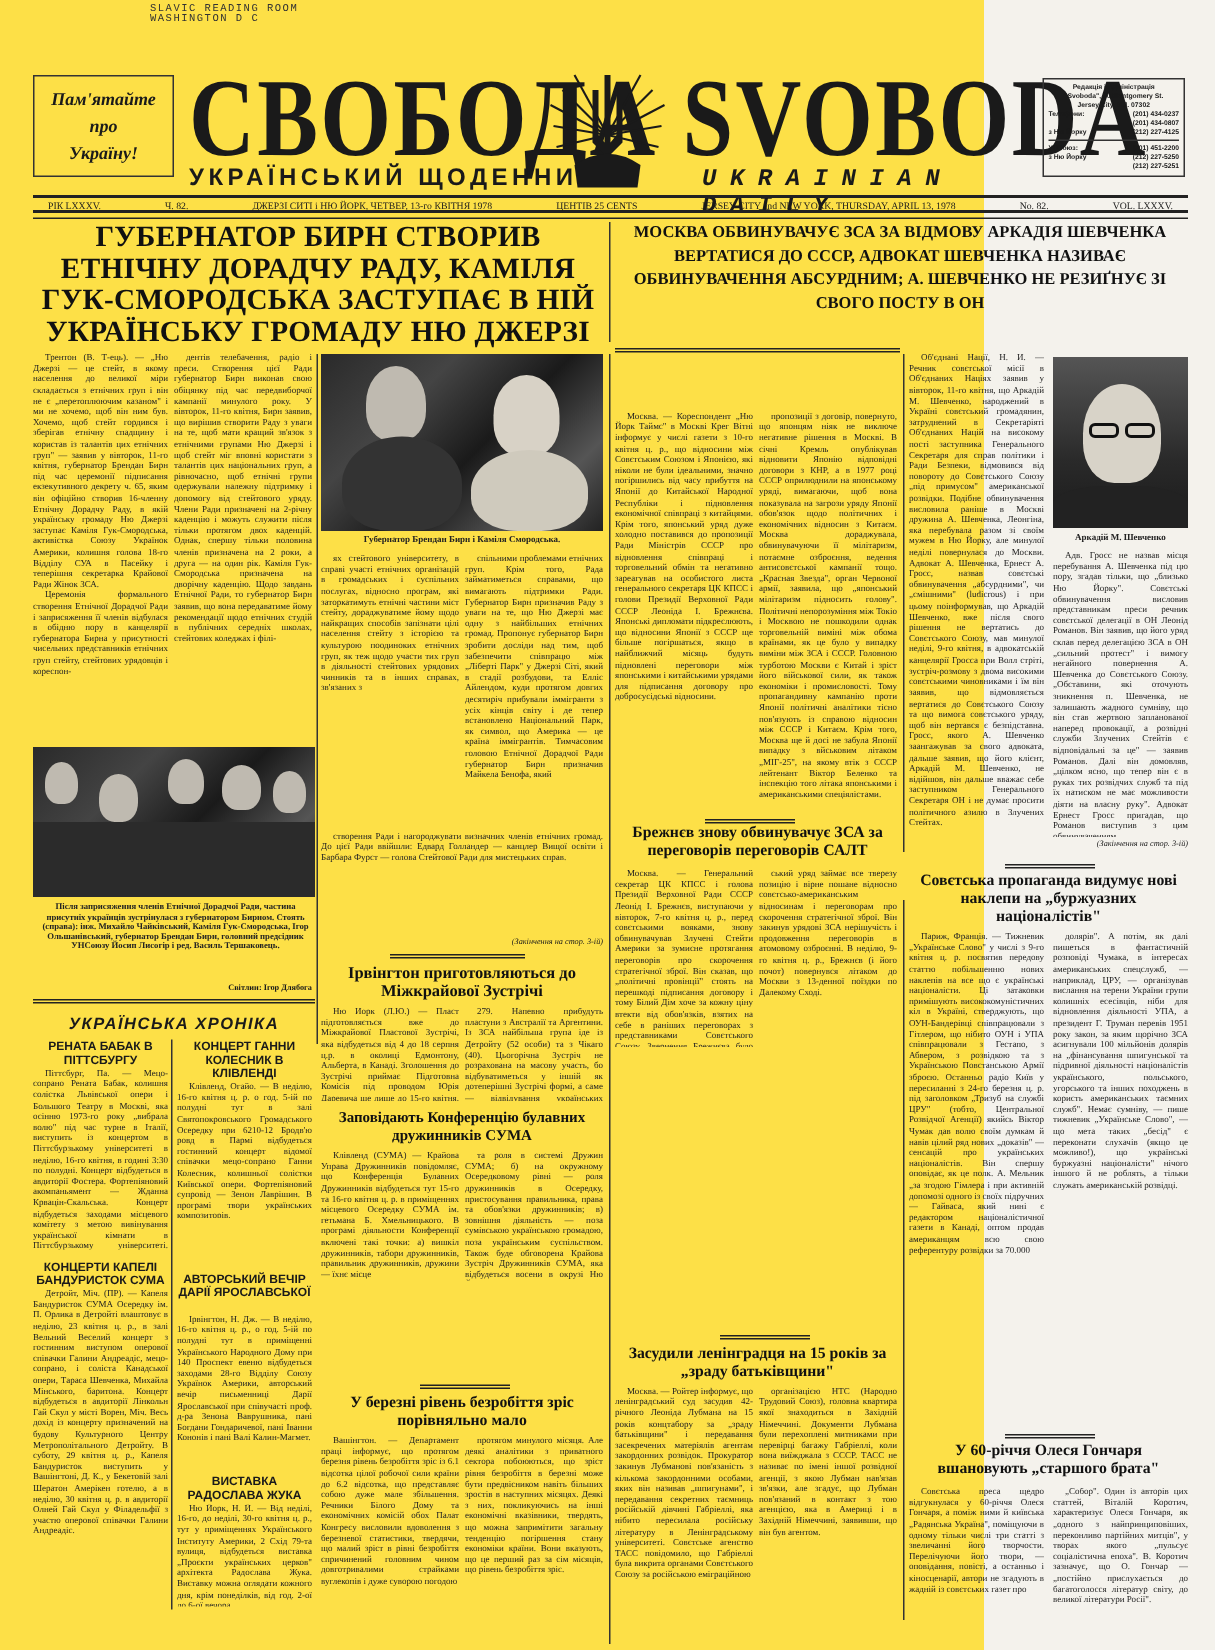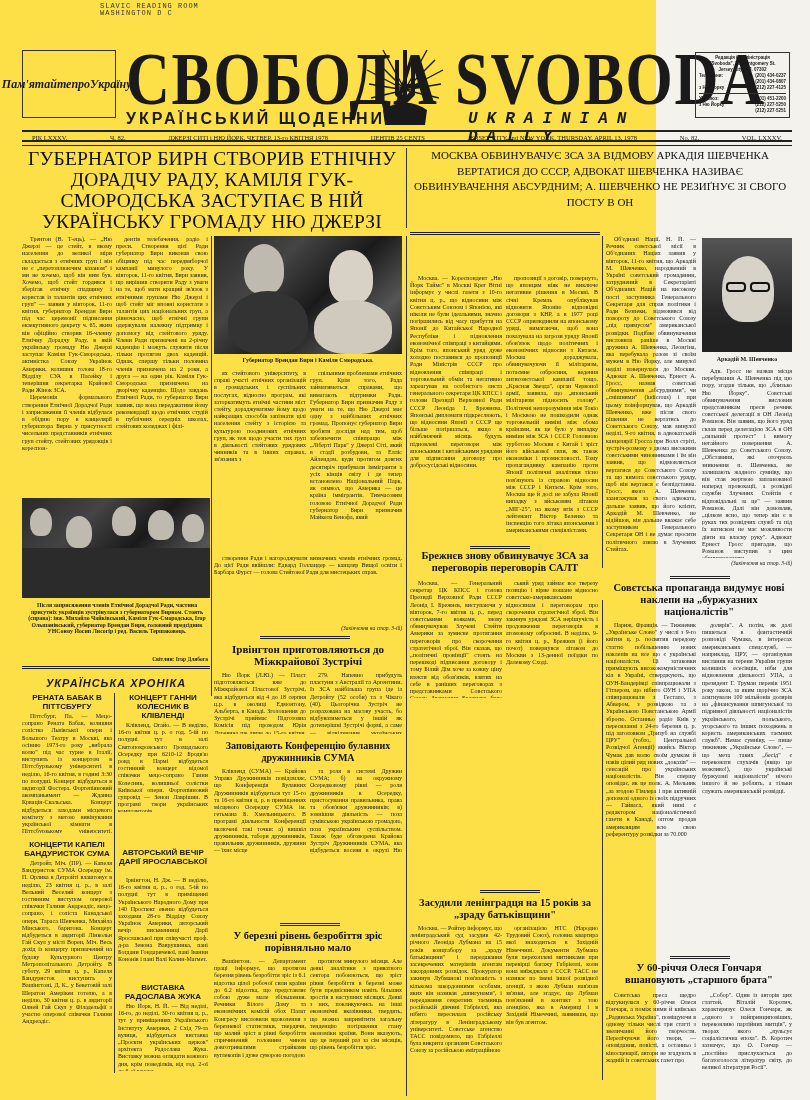--- a/index.html
+++ b/index.html
@@ -1,32 +1,32 @@
 <!DOCTYPE html>
 <html><head>
 <meta charset="utf-8">
 <style>
 *{box-sizing:border-box;margin:0;padding:0}
 html,body{width:810px;height:1100px;overflow:hidden;background:#f4f2ec}
 body{font-family:"Liberation Serif",serif;color:#1a1a1a;position:relative}
 .page{position:absolute;left:0;top:0;width:656px;height:1100px;background:#fde047}
 .stamp{position:absolute;left:100px;top:3px;font-family:"Liberation Mono",monospace;font-size:7px;line-height:7px;color:#333;letter-spacing:1px}
-.remember{position:absolute;left:22px;top:50px;width:94px;height:68px;border:1px solid #333;display:flex;flex-direction:row;align-items:center;justify-content:center;font-family:"Liberation Serif",serif;font-style:italic;font-weight:bold;font-size:12px;line-height:18px;text-align:center}
+.remember{position:absolute;left:22px;top:50px;width:94px;height:68px;border:1px solid #333;display:flex;flex-direction:column;align-items:center;justify-content:center;font-family:"Liberation Serif",serif;font-style:italic;font-weight:bold;font-size:12px;line-height:18px;text-align:center}
 .mast-uk{position:absolute;left:126px;top:44px;font-family:"Liberation Serif",serif;font-weight:bold;font-size:74px;line-height:70px;letter-spacing:2px;transform:scaleX(0.82);transform-origin:left top}
 .mast-uk-sub{position:absolute;left:126px;top:110px;font-family:"Liberation Sans",sans-serif;font-weight:bold;font-size:16px;letter-spacing:3px}
 .emblem{position:absolute;left:365px;top:40px;width:80px;height:90px}
 .mast-en{position:absolute;left:455px;top:44px;font-family:"Liberation Serif",serif;font-weight:bold;font-size:74px;line-height:70px;letter-spacing:2px;transform:scaleX(0.82);transform-origin:left top}
 .mast-en-sub{position:absolute;left:468px;top:110px;font-family:Liberation Mono, monospace;font-weight:bold;font-style:italic;font-size:16px;letter-spacing:9px}
 .infobox{position:absolute;left:695px;top:52px;width:95px;height:66px;border:1px solid #333;font-family:"Liberation Sans",sans-serif;font-size:4.5px;line-height:6px;padding:2px 3px}
 .infobox .hdr{text-align:center;font-weight:bold}
 .infobox .row{display:flex;justify-content:space-between;font-weight:bold}
 .infobox .sep{border-top:1px solid #333;margin:2px 0}
 .dateline{position:absolute;left:22px;top:130px;width:770px;height:12px;border-top:2px solid #222;border-bottom:2px solid #222;display:flex;justify-content:space-between;align-items:center;font-size:6.5px;font-family:"Liberation Serif",serif;padding:0 10px;padding-top:2px}
 .rule{position:absolute;background:#222}
-.hl{position:absolute;font-family:"Liberation Serif",serif;font-weight:normal;text-align:center;color:#111}
+.hl{position:absolute;font-family:"Liberation Serif",serif;font-weight:bold;text-align:center;color:#111}
 .hl1{left:22px;top:148px;width:380px;font-size:19.5px;line-height:21px;letter-spacing:.2px}
 .hl2{left:410px;top:148px;width:380px;font-size:11px;line-height:15.5px}
 .col{position:absolute;font-size:6px;line-height:7.2px;text-align:justify;color:#222;overflow:hidden}
 .col p{text-indent:8px}
 .photo{position:absolute;background:linear-gradient(135deg,#2a2a2a 0%,#444 30%,#1a1a1a 55%,#555 80%,#222 100%);overflow:hidden}
 .photo .fig{position:absolute;border-radius:50% 50% 40% 40%;background:#bfbab0}
 .caption{position:absolute;font-size:6px;line-height:7px;text-align:center;font-weight:bold;color:#222}
 .sub-hl{position:absolute;font-weight:bold;text-align:center;color:#111}
 .vrule{position:absolute;width:1px;background:#333}
 .dbl{position:absolute;height:3px;border-top:1px solid #222;border-bottom:1px solid #222}

